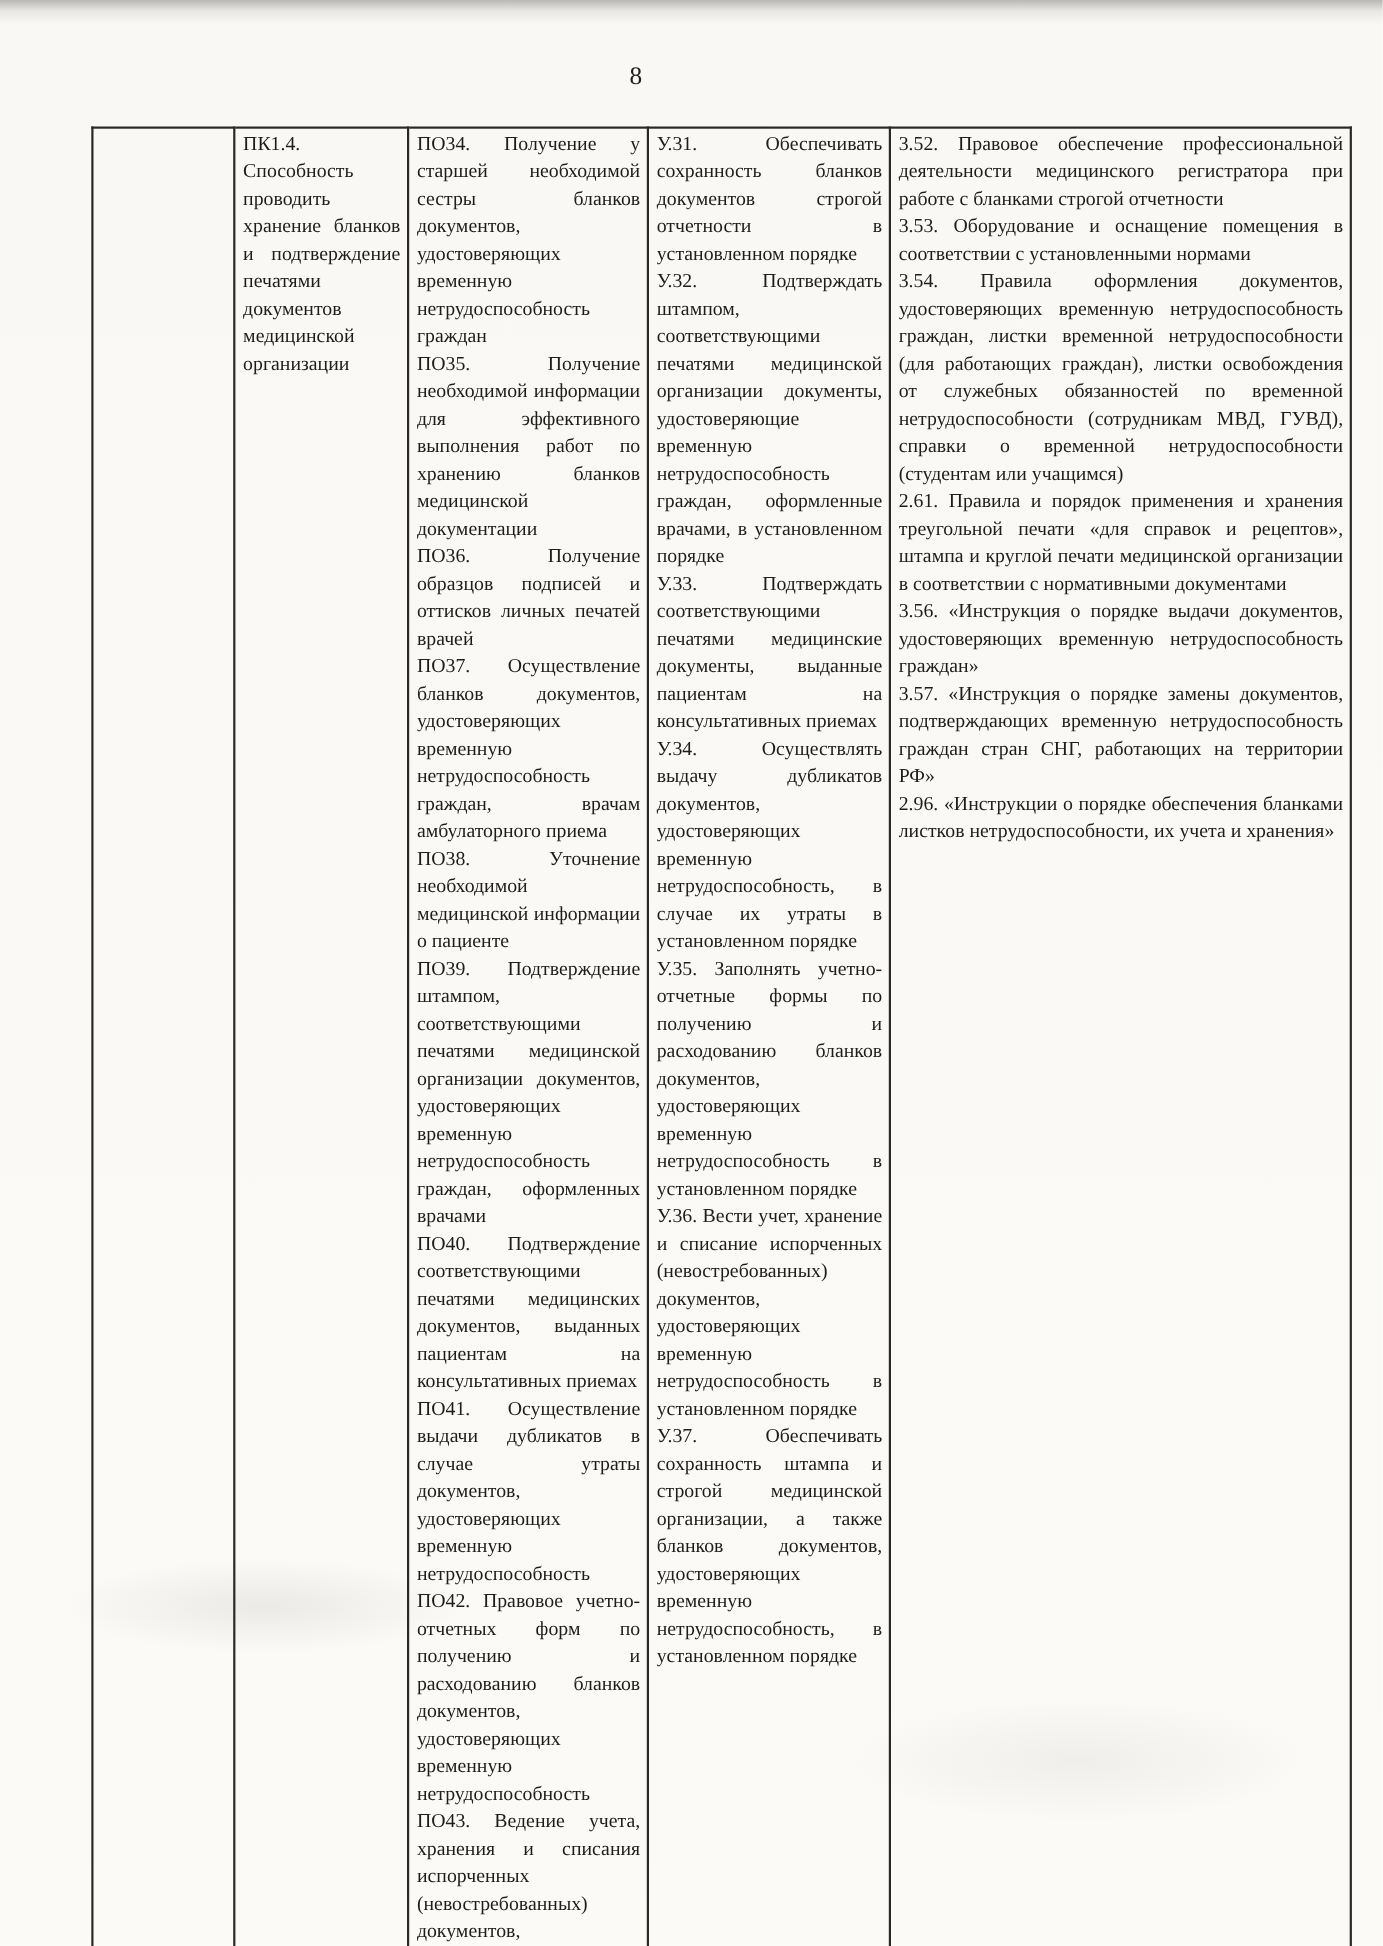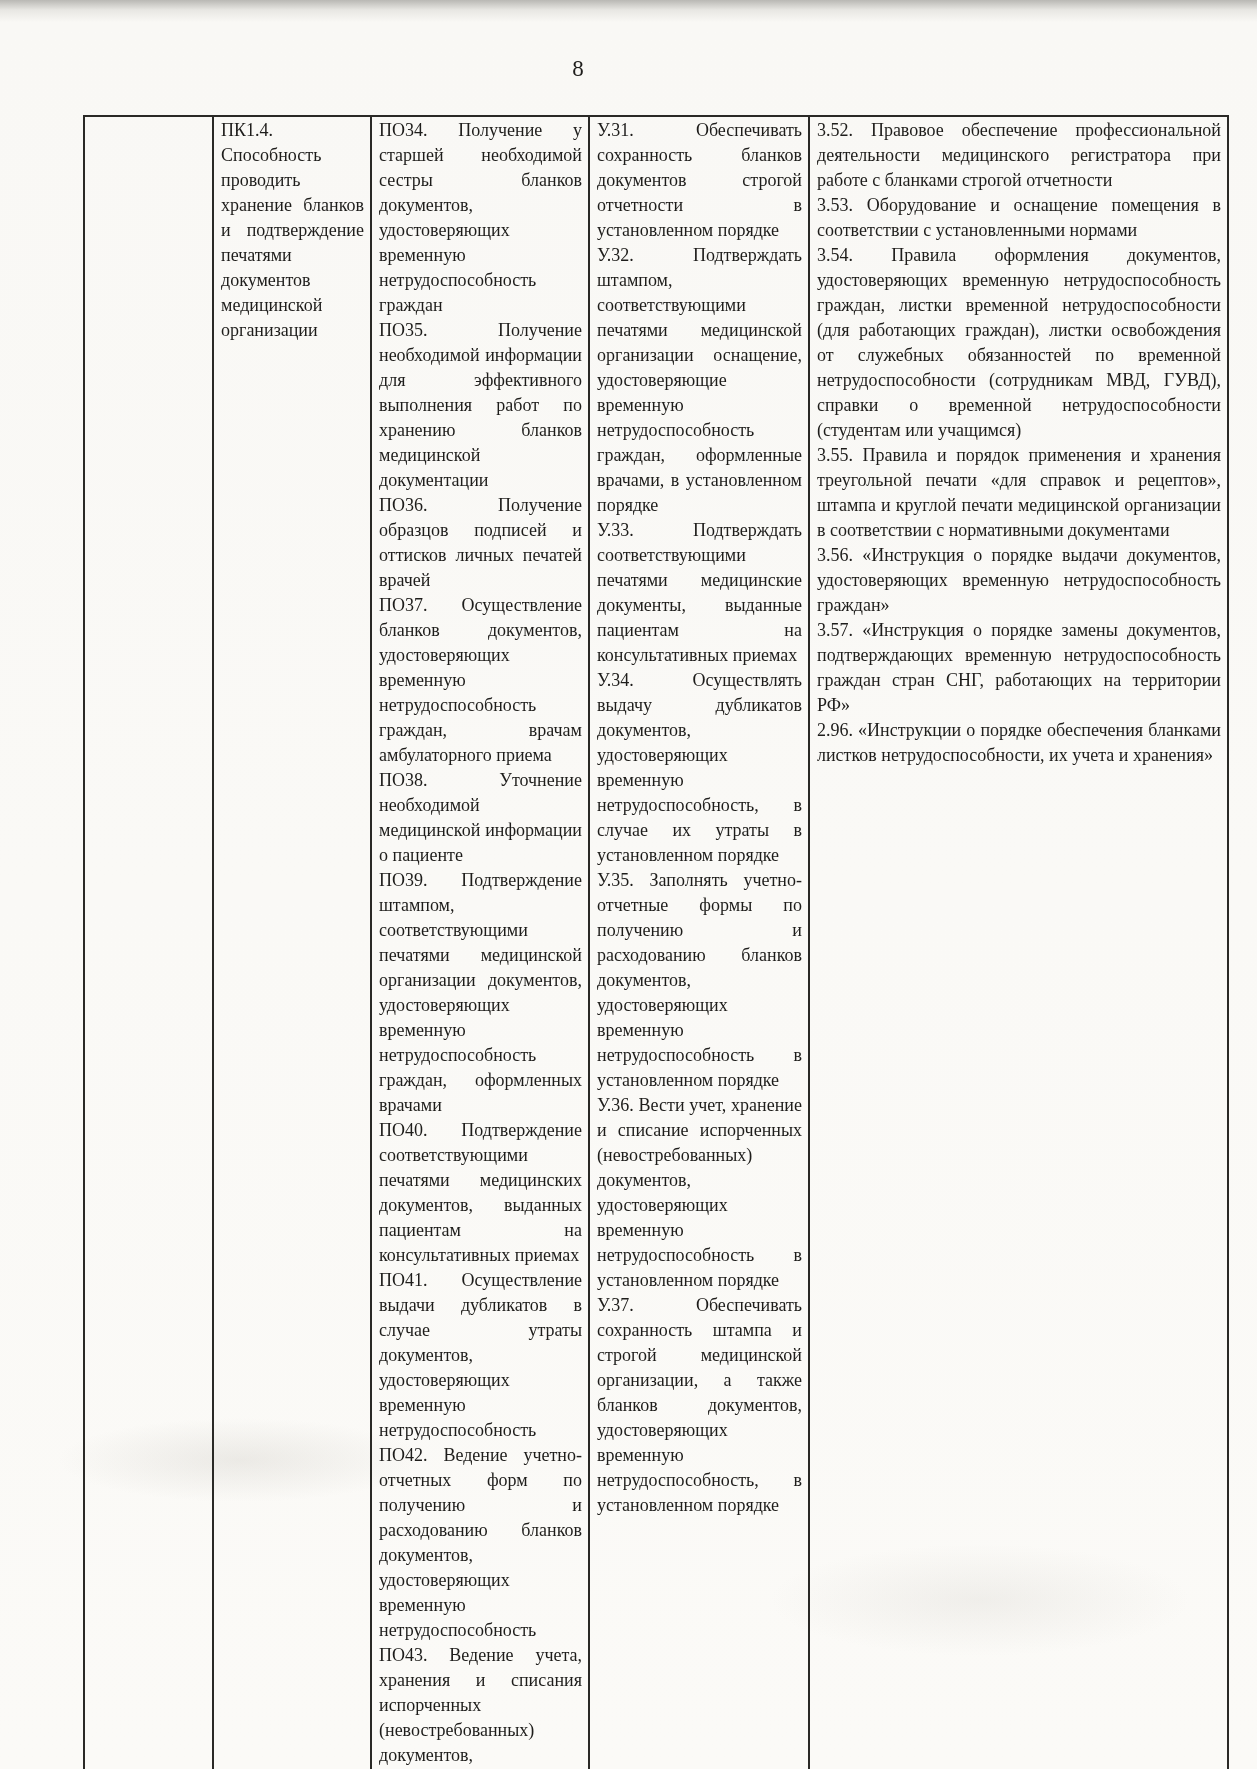--- a/index.html
+++ b/index.html
@@ -71,39 +71,39 @@
 
     <td class="col-3">
       <p class="cell-par">ПО34. Получение у старшей необходимой сестры бланков документов, удостоверяющих временную нетрудоспособность граждан</p>
       <p class="cell-par">ПО35. Получение необходимой информации для эффективного выполнения работ по хранению бланков медицинской документации</p>
       <p class="cell-par">ПО36. Получение образцов подписей и оттисков личных печатей врачей</p>
       <p class="cell-par">ПО37. Осуществление бланков документов, удостоверяющих временную нетрудоспособность граждан, врачам амбулаторного приема</p>
       <p class="cell-par">ПО38. Уточнение необходимой медицинской информации о пациенте</p>
       <p class="cell-par">ПО39. Подтверждение штампом, соответствующими печатями медицинской организации документов, удостоверяющих временную нетрудоспособность граждан, оформленных врачами</p>
       <p class="cell-par">ПО40. Подтверждение соответствующими печатями медицинских документов, выданных пациентам на консультативных приемах</p>
       <p class="cell-par">ПО41. Осуществление выдачи дубликатов в случае утраты документов, удостоверяющих временную нетрудоспособность</p>
-      <p class="cell-par">ПО42. Ведение учетно-отчетных форм по получению и расходованию бланков документов, удостоверяющих временную нетрудоспособность</p>
+      <p class="cell-par">ПО42. Правовое учетно-отчетных форм по получению и расходованию бланков документов, удостоверяющих временную нетрудоспособность</p>
       <p class="cell-par">ПО43. Ведение учета, хранения и списания испорченных (невостребованных) документов, удостоверяющих временную нетрудоспособность</p>
 
     </td>
 
     <td class="col-4">
       <p class="cell-par">У.31. Обеспечивать сохранность бланков документов строгой отчетности в установленном порядке</p>
-      <p class="cell-par">У.32. Подтверждать штампом, соответствующими печатями медицинской организации оснащение, удостоверяющие временную нетрудоспособность граждан, оформленные врачами, в установленном порядке</p>
+      <p class="cell-par">У.32. Подтверждать штампом, соответствующими печатями медицинской организации документы, удостоверяющие временную нетрудоспособность граждан, оформленные врачами, в установленном порядке</p>
       <p class="cell-par">У.33. Подтверждать соответствующими печатями медицинские документы, выданные пациентам на консультативных приемах</p>
       <p class="cell-par">У.34. Осуществлять выдачу дубликатов документов, удостоверяющих временную нетрудоспособность, в случае их утраты в установленном порядке</p>
       <p class="cell-par">У.35. Заполнять учетно-отчетные формы по получению и расходованию бланков документов, удостоверяющих временную нетрудоспособность в установленном порядке</p>
       <p class="cell-par">У.36. Вести учет, хранение и списание испорченных (невостребованных) документов, удостоверяющих временную нетрудоспособность в установленном порядке</p>
       <p class="cell-par">У.37. Обеспечивать сохранность штампа и строгой медицинской организации, а также бланков документов, удостоверяющих временную нетрудоспособность, в установленном порядке</p>
     </td>
 
     <td class="col-5">
       <p class="cell-par">3.52. Правовое обеспечение профессиональной деятельности медицинского регистратора при работе с бланками строгой отчетности</p>
       <p class="cell-par">3.53. Оборудование и оснащение помещения в соответствии с установленными нормами</p>
       <p class="cell-par">3.54. Правила оформления документов, удостоверяющих временную нетрудоспособность граждан, листки временной нетрудоспособности (для работающих граждан), листки освобождения от служебных обязанностей по временной нетрудоспособности (сотрудникам МВД, ГУВД), справки о временной нетрудоспособности (студентам или учащимся)</p>
-      <p class="cell-par">3.55. Правила и порядок применения и хранения треугольной печати «для справок и рецептов», штампа и круглой печати медицинской организации в соответствии с нормативными документами</p>
+      <p class="cell-par">2.61. Правила и порядок применения и хранения треугольной печати «для справок и рецептов», штампа и круглой печати медицинской организации в соответствии с нормативными документами</p>
       <p class="cell-par">3.56. «Инструкция о порядке выдачи документов, удостоверяющих временную нетрудоспособность граждан»</p>
       <p class="cell-par">3.57. «Инструкция о порядке замены документов, подтверждающих временную нетрудоспособность граждан стран СНГ, работающих на территории РФ»</p>
       <p class="cell-par">2.96. «Инструкции о порядке обеспечения бланками листков нетрудоспособности, их учета и хранения»</p>
     </td>
   </tr>
 </tbody>
   </table>
 
 </body></html>

